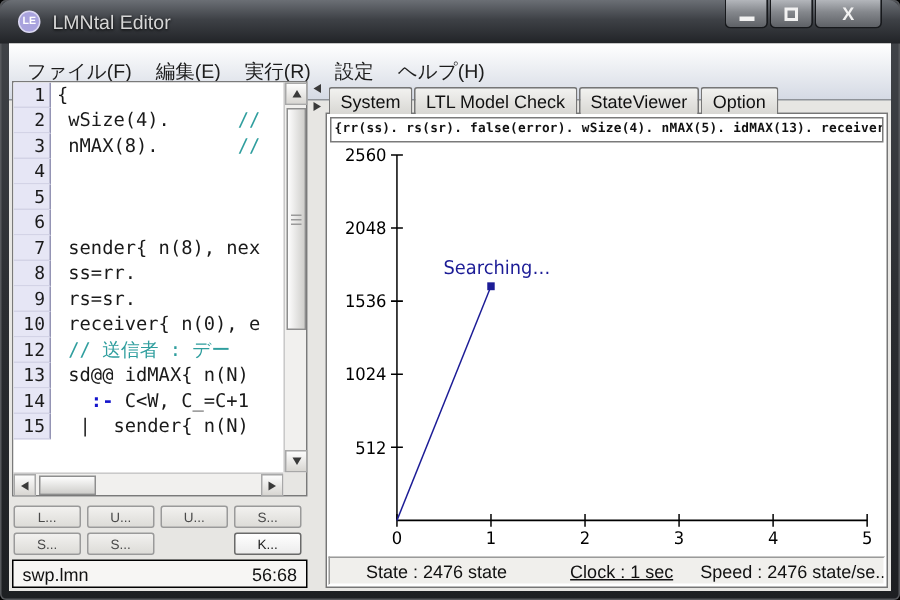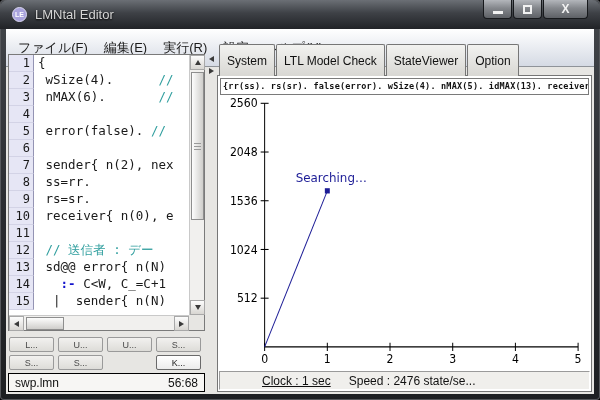--- a/index.html
+++ b/index.html
@@ -65,21 +65,21 @@
   .abtn.focused{background:linear-gradient(180deg,#ffffff,#ececec);border-color:#6a6a6a;color:#222;}
   .abtn.empty{visibility:hidden;}
   .ed-status{position:absolute;left:0;right:0;bottom:0;height:19px;background:#f7f6f4;
     border:1px solid #000000;display:flex;justify-content:space-between;align-items:center;
     padding:0 6px;font-size:12px;color:#111;}
   
   .divider{position:absolute;left:201px;top:2px;width:8px;bottom:2px;display:flex;flex-direction:column;align-items:center;padding-top:2px;gap:6px;}
   
   .right-pane{position:absolute;left:211px;top:2px;right:2px;bottom:2px;}
   .tabbar{position:relative;z-index:2;height:22px;display:flex;align-items:flex-end;padding-left:2px;font-size:12px;color:#111;}
-  .tab{height:32px;padding:1px 7px 0 7px;margin-right:1px;border:1px solid #767676;border-bottom:none;
+  .tab{height:18px;padding:1px 7px 0 7px;margin-right:1px;border:1px solid #767676;border-bottom:none;
     border-radius:2px 2px 0 0;background:linear-gradient(180deg,#f2f2f0,#d8d7d3);display:flex;align-items:center;}
   .tab.selected{height:22px;margin-bottom:-1px;background:#fff;border-bottom:1px solid #fff;}
   .tab-content{position:absolute;top:21px;left:0;right:0;bottom:0;border:1px solid #767676;background:#fff;}
   .state-field{position:absolute;top:2px;left:2px;right:2px;height:17px;border:1px solid #7a7a7a;background:#fff;
     font-family:"DejaVu Sans Mono",monospace;font-size:8.5px;font-weight:bold;letter-spacing:.2px;
     line-height:15px;padding:0 2px;white-space:nowrap;overflow:hidden;color:#111;}
   .chart-wrap{position:absolute;top:21px;left:1px;right:1px;bottom:21px;}
   .chart-wrap svg{width:100%;height:100%;}
   svg text{font-family:"DejaVu Sans",sans-serif;}
   .prof-status{position:absolute;left:1px;right:1px;bottom:1px;height:19px;background:#f0efec;
@@ -127,60 +127,55 @@
               <div class="eline">
                 <span class="lnum">1</span>
                 <span class="lcode"><span>{</span></span>
               </div>
               <div class="eline">
                 <span class="lnum">2</span>
                 <span class="lcode"><span> wSize(4).      </span><span class="cm">//</span></span>
               </div>
               <div class="eline">
                 <span class="lnum">3</span>
-                <span class="lcode"><span> nMAX(6).       </span><span class="cm">//</span></span>
+                <span class="lcode"><span> nMAX(8).       </span><span class="cm">//</span></span>
               </div>
               <div class="eline">
                 <span class="lnum">4</span>
               </div>
               <div class="eline">
                 <span class="lnum">5</span>
-                <span class="lcode"><span> error(false). </span><span class="cm">//</span></span>
               </div>
               <div class="eline">
                 <span class="lnum">6</span>
                 <span class="lcode"></span>
               </div>
               <div class="eline">
                 <span class="lnum">7</span>
-                <span class="lcode"><span> sender{ n(2), nex</span></span>
+                <span class="lcode"><span> sender{ n(8), nex</span></span>
               </div>
               <div class="eline">
                 <span class="lnum">8</span>
                 <span class="lcode"><span> ss=rr.</span></span>
               </div>
               <div class="eline">
                 <span class="lnum">9</span>
                 <span class="lcode"><span> rs=sr.</span></span>
               </div>
               <div class="eline">
                 <span class="lnum">10</span>
                 <span class="lcode"><span> receiver{ n(0), e</span></span>
               </div>
               <div class="eline">
-                <span class="lnum">11</span>
-                <span class="lcode"></span>
-              </div>
-              <div class="eline">
                 <span class="lnum">12</span>
                 <span class="lcode"><span> </span><span class="cm">// 送信者 : デー</span></span>
               </div>
               <div class="eline">
                 <span class="lnum">13</span>
-                <span class="lcode"><span> sd@@ error{ n(N)</span></span>
+                <span class="lcode"><span> sd@@ idMAX{ n(N)</span></span>
               </div>
               <div class="eline">
                 <span class="lnum">14</span>
                 <span class="lcode"><span>   </span><span class="kw">:-</span><span> C&lt;W, C_=C+1</span></span>
               </div>
               <div class="eline">
                 <span class="lnum">15</span>
                 <span class="lcode"><span>  |  sender{ n(N)</span></span>
               </div>
             </div>
@@ -265,20 +260,21 @@
                 <line x1="298.8" y1="234" x2="298.8" y2="242" stroke="#000"></line>
                 <text x="298.8" y="253" text-anchor="middle" font-size="11" fill="#000">4</text>
                 <line x1="362" y1="234" x2="362" y2="242" stroke="#000"></line>
                 <text x="362" y="253" text-anchor="middle" font-size="11" fill="#000">5</text>
                 <polyline points="46,238 109.2,89.375" fill="none" stroke="#1c1c96" stroke-width="1"></polyline>
                 <rect x="106.7" y="86.875" width="5" height="5" fill="#1c1c96"></rect>
                 <text x="113.2" y="81.375" text-anchor="middle" font-size="12" fill="#1c1c96">Searching…</text>
               </svg>
           </div>
           <div class="prof-status">
+            <span class="st1">State : 2476 state</span>
             <span class="st2">Clock : 1 sec</span>
             <span class="st3">Speed : 2476 state/se...</span>
           </div>
         </div>
       </div>
 
     </div>
   </div>
 </div>
 

